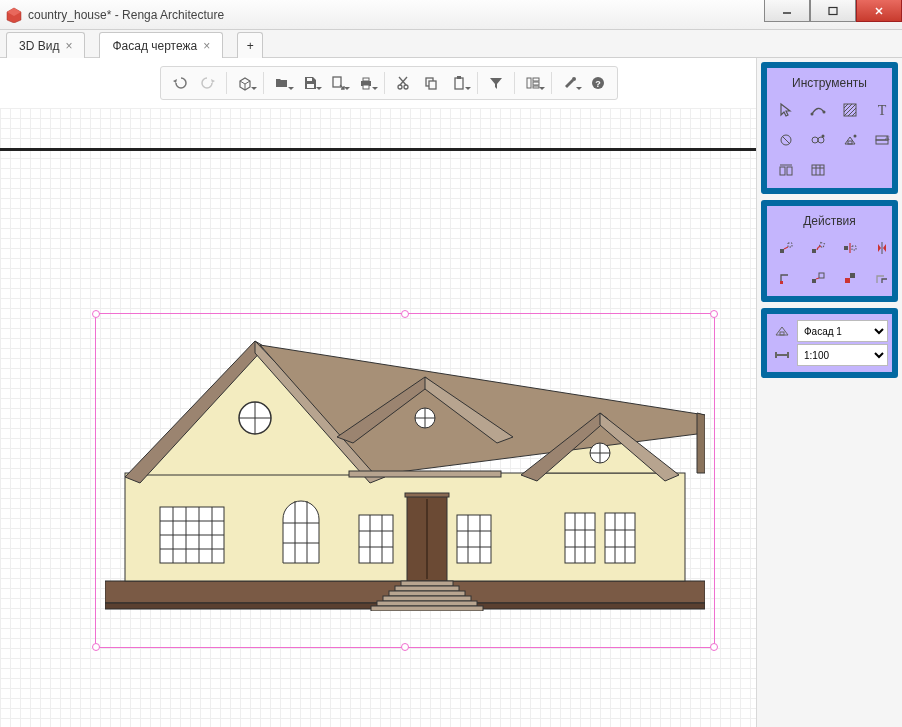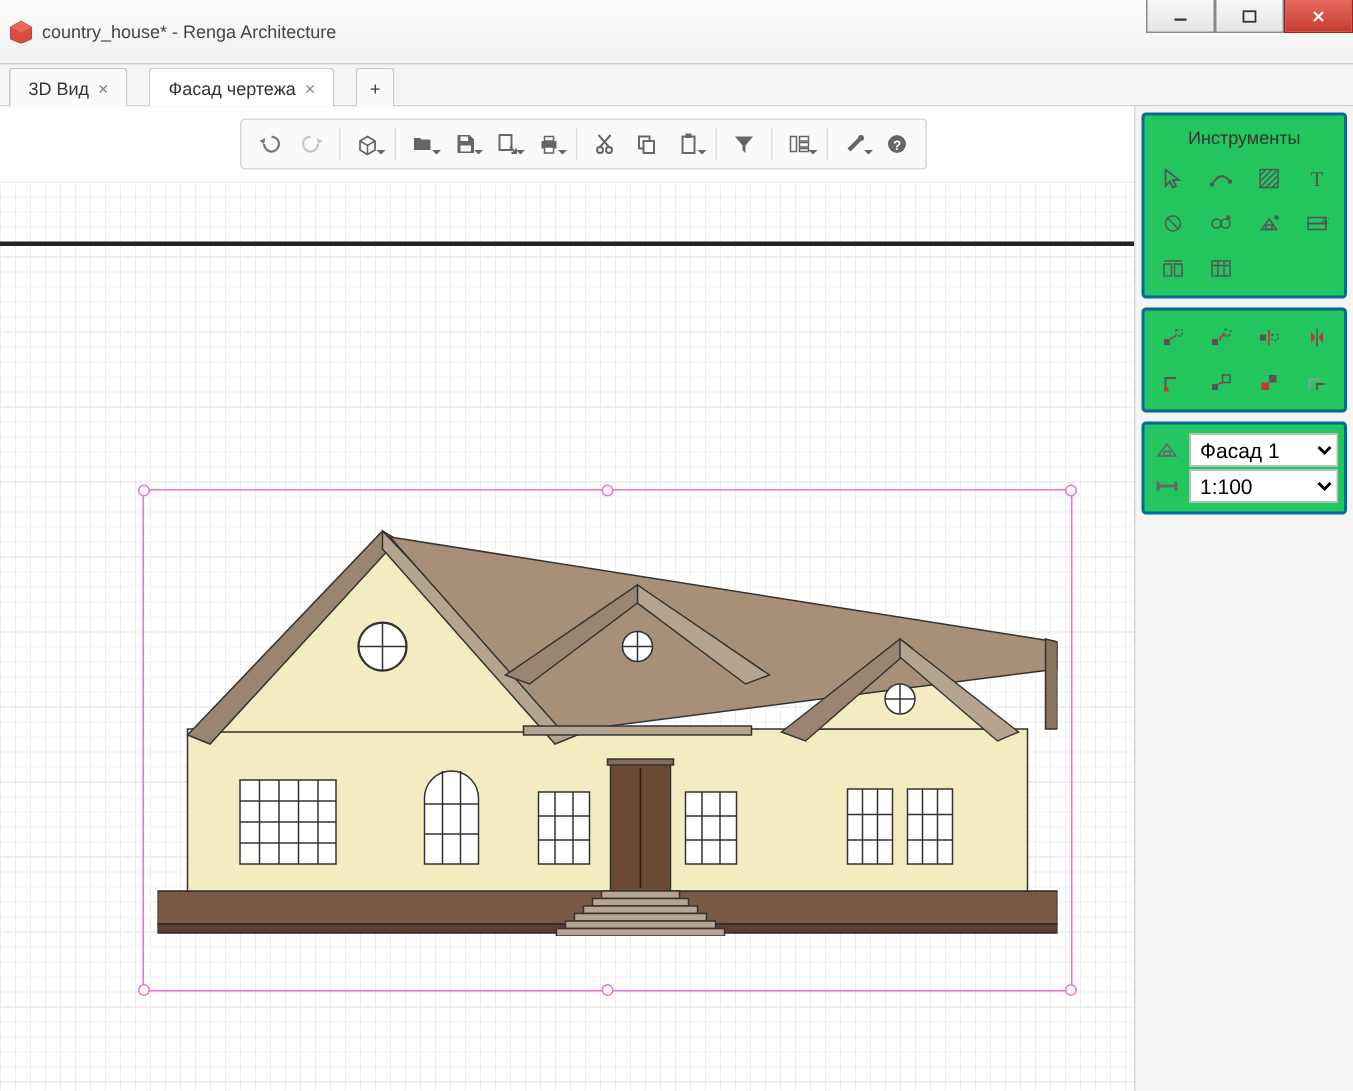--- a/index.html
+++ b/index.html
@@ -1,19 +1,19 @@
 <!DOCTYPE html>
 <html><head>
 <meta charset="utf-8">
 <style>
 * { box-sizing: border-box; margin: 0; padding: 0; }
 body { font-family: "Segoe UI", Tahoma, sans-serif; font-size: 12px; background: #fff; width: 902px; height: 727px; overflow: hidden; }
 
 
-.titlebar { height: 43px; background: linear-gradient(#fdfdfd, #f0f0f0); border-bottom: 1px solid #d0d0d0; display: flex; align-items: center; padding: 0 6px; position: relative; }
+.titlebar { height: 30px; background: linear-gradient(#fdfdfd, #f0f0f0); border-bottom: 1px solid #d0d0d0; display: flex; align-items: center; padding: 0 6px; position: relative; }
 .titlebar .app-icon { width: 16px; height: 16px; margin-right: 6px; }
 .titlebar .title { color: #444; }
 .win-controls { position: absolute; right: 0; top: 0; display: flex; }
 .win-btn { width: 46px; height: 22px; border: 1px solid #888; border-top: none; display: flex; align-items: center; justify-content: center; background: linear-gradient(#f8f8f8,#e4e4e4); }
 .win-btn.close { background: linear-gradient(#e86a5f,#c83b2e); color: #fff; border-color: #a02020; }
 .win-btn svg { width: 12px; height: 10px; }
 
 
 .tabstrip { height: 28px; background: #f5f5f5; border-bottom: 1px solid #d0d0d0; display: flex; align-items: flex-end; padding-left: 6px; }
 .tab { height: 26px; padding: 0 12px; display: flex; align-items: center; gap: 6px; border: 1px solid #c8c8c8; border-bottom: none; background: #fafafa; border-radius: 3px 3px 0 0; margin-right: 14px; position: relative; top: 1px; color: #333; cursor: default; }
@@ -43,28 +43,28 @@
 .black-line { position: absolute; left: 0; right: 0; top: 90px; height: 3px; background: #222; }
 
 
 .selection { position: absolute; border: 1px solid #f06fd0; }
 .handle { position: absolute; width: 8px; height: 8px; border: 1px solid #f06fd0; background: #fff; border-radius: 50%; }
 
 
 .house { position: absolute; }
 
 
-.panel { background: #22c55e; border: 2px solid #0369a1; border-radius: 3px; padding: 4px; }
+.panel { background: #c4b5fd; border: 6px solid #0369a1; border-radius: 3px; padding: 4px; }
 .panel-title { text-align: center; padding: 4px 0 6px; color: #333; }
 .toolgrid { display: grid; grid-template-columns: repeat(4, 1fr); gap: 2px; }
 .toolgrid .tbtn { width: 30px; height: 28px; }
 
 .param-row { display: flex; align-items: center; gap: 4px; margin: 2px 0; }
 .param-row .picon { width: 22px; height: 22px; display: flex; align-items: center; justify-content: center; color: #666; }
-.param-row select { flex: 1; height: 22px; border: 1px solid #bbb; font-size: 14px; padding: 0 2px; background: #fff; }
+.param-row select { flex: 1; height: 22px; border: 1px solid #bbb; font-size: 10px; padding: 0 2px; background: #fff; }
 
 .icon { width: 16px; height: 16px; }
 </style>
 </head>
 <body>
 
 <div class="titlebar">
   <svg class="app-icon" viewBox="0 0 16 16">
       <polygon points="8,1 15,5 15,13 8,16 1,13 1,5" fill="#d84b3e" stroke="#a03028" stroke-width="0.5"></polygon>
       <polygon points="8,1 15,5 8,9 1,5" fill="#e8685c"></polygon>
@@ -393,20 +393,21 @@
               <rect x="2" y="3" width="12" height="10" fill="none" stroke="#555"></rect>
               <line x1="2" y1="6" x2="14" y2="6" stroke="#555"></line>
               <line x1="6" y1="3" x2="6" y2="13" stroke="#555"></line>
               <line x1="10" y1="3" x2="10" y2="13" stroke="#555"></line>
             </svg>
           </div>
       </div>
     </div>
 
     <div class="panel">
+      <div class="panel-title">Действия</div>
       <div class="toolgrid">
         <div class="tbtn">
             <svg class="icon" viewBox="0 0 16 16">
               <rect x="2" y="9" width="4" height="4" fill="#555"></rect>
               <rect x="10" y="3" width="4" height="4" fill="none" stroke="#555" stroke-dasharray="1.5"></rect>
               <line x1="6" y1="9" x2="10" y2="7" stroke="#c33" stroke-width="1.2"></line>
             </svg>
           </div>
         <div class="tbtn">
             <svg class="icon" viewBox="0 0 16 16">

